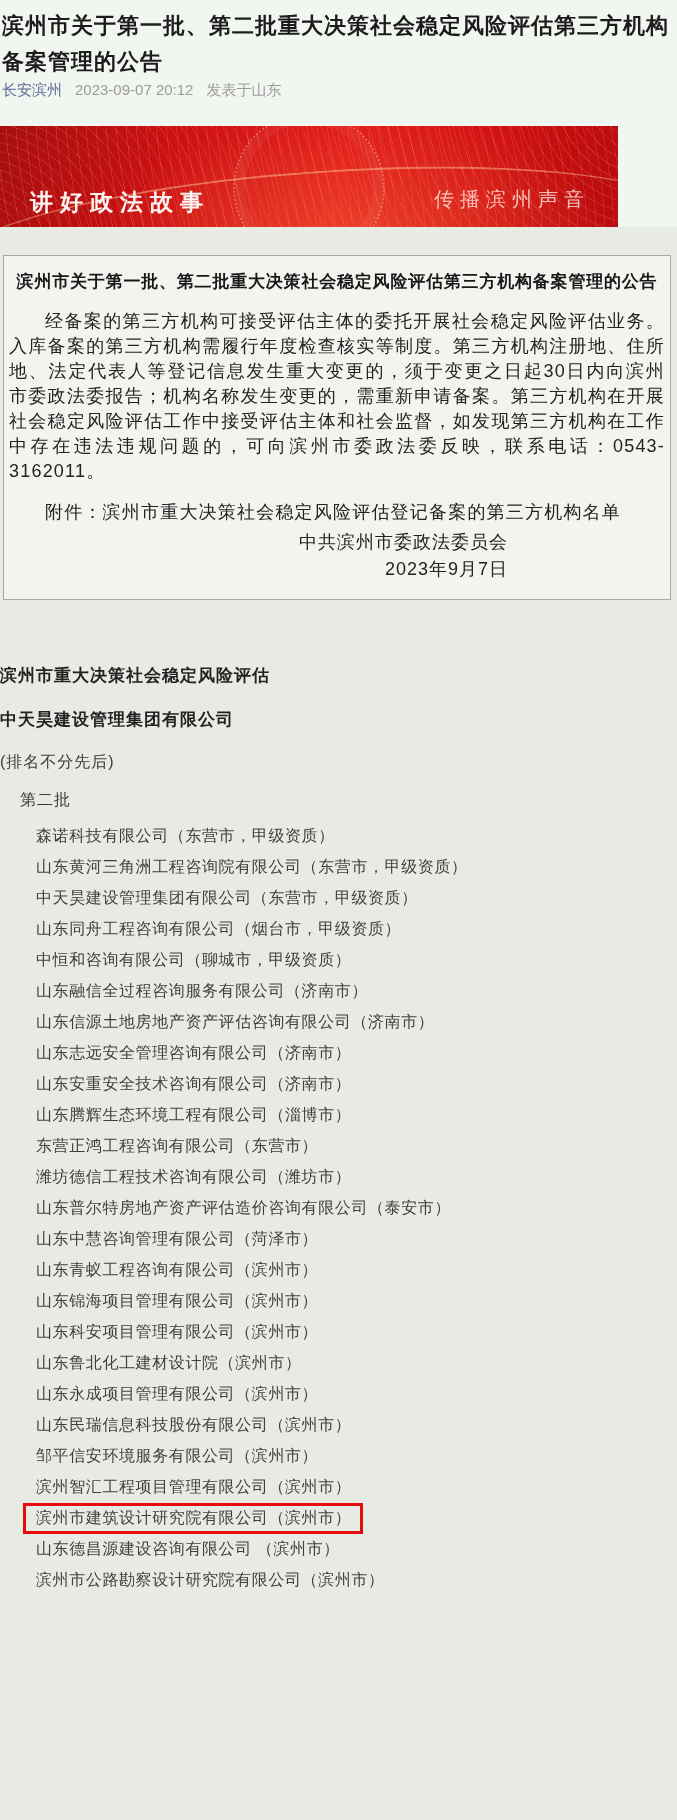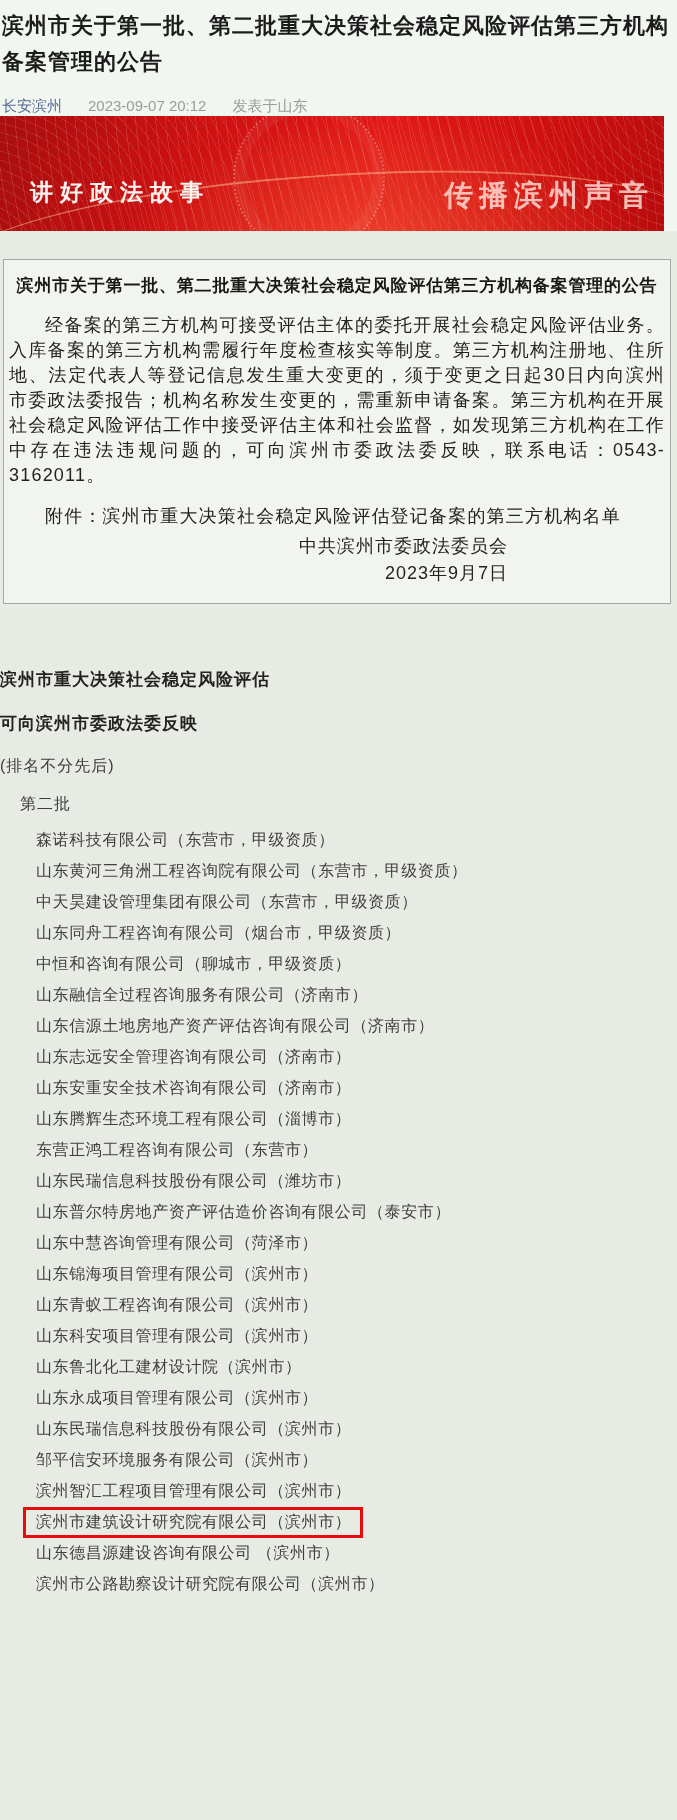--- a/index.html
+++ b/index.html
@@ -16,61 +16,61 @@
   }
   .article-title{
     margin:0 4px 0 2px;
     font-size:22px;
     font-weight:bold;
     line-height:36px;
     letter-spacing:1px;
     color:#1c1c1c;
   }
   .byline{
-    margin:16px 0 0 2px;
+    margin:0 0 0 2px;
     font-size:15px;
     line-height:20px;
     display:flex;
-    gap:26px;
+    gap:13px;
     align-items:flex-start;
   }
   .byline .account{color:#576b95;cursor:pointer;}
   .byline .meta{color:#9b9b9b;}
   
   .banner{
     position:relative;
-    width:618px;height:115px;
+    margin-top:26px;
+    width:618px;height:101px;
     overflow:hidden;
     background:
       radial-gradient(ellipse 420px 260px at 58% 135%, rgba(255,120,70,.50), rgba(255,120,70,0) 62%),
       repeating-radial-gradient(circle at -4% 130%, rgba(255,255,255,.10) 0 1px, rgba(255,255,255,0) 1px 9px),
       repeating-radial-gradient(circle at 106% -40%, rgba(255,255,255,.12) 0 1px, rgba(255,255,255,0) 1px 10px),
       linear-gradient(104deg,#a90e0e 0%,#cd1111 28%,#e01616 55%,#d01010 78%,#b90c0c 100%);
-    padding-left: 46px;
   }
   .banner .seal{
     position:absolute;left:233px;top:-14px;
     width:148px;height:148px;border-radius:50%;
     border:2px dotted rgba(255,255,255,.28);
     box-shadow:0 0 0 10px rgba(255,255,255,.05) inset;
   }
   .banner .swoosh{
     position:absolute;left:-60px;bottom:-96px;
     width:760px;height:150px;border-radius:50%;
     border-top:2px solid rgba(255,210,160,.45);
     transform:rotate(-4deg);
   }
   .banner .text-left{
     position:absolute;left:30px;top:61px;
     font-size:23px;font-weight:bold;
     letter-spacing:7px;color:#fbf3f0;
   }
   .banner .text-right{
-    position:absolute;right:10px;top:60px;
-    font-size:29px;font-weight:700;
+    position:absolute;right:28px;top:60px;
+    font-size:20px;font-weight:400;
     letter-spacing:6px;color:rgba(255,226,218,.82);
   }
   
   .notice-box{
     margin:28px 6px 0 3px;
     border:1px solid #a6aaa3;
     background:#f2f5ef;
     padding:13px 5px 16px 5px;
   }
   .notice-title{
@@ -161,21 +161,21 @@
     <div>中共滨州市委政法委员会</div>
     <div>2023年9月7日</div>
   </div>
 </div>
 
 <div class="appendix-head">
   <div class="appendix-title">
     <div>滨州市重大决策社会稳定风险评估</div>
   </div>
   <div class="appendix-title">
-    <div>可向滨州市委政法委反映</div>
+    <div>中天昊建设管理集团有限公司</div>
   </div>
   <div class="appendix-note">(排名不分先后)</div>
   <div class="batch-label">第二批</div>
 </div>
 
 <div class="inst-list">
     <div class="inst-row">
       <span class="inst">森诺科技有限公司（东营市，甲级资质）</span>
     </div>
     <div class="inst-row">
@@ -202,35 +202,35 @@
     <div class="inst-row">
       <span class="inst">山东安重安全技术咨询有限公司（济南市）</span>
     </div>
     <div class="inst-row">
       <span class="inst">山东腾辉生态环境工程有限公司（淄博市）</span>
     </div>
     <div class="inst-row">
       <span class="inst">东营正鸿工程咨询有限公司（东营市）</span>
     </div>
     <div class="inst-row">
-      <span class="inst">山东民瑞信息科技股份有限公司（潍坊市）</span>
+      <span class="inst">潍坊德信工程技术咨询有限公司（潍坊市）</span>
     </div>
     <div class="inst-row">
       <span class="inst">山东普尔特房地产资产评估造价咨询有限公司（泰安市）</span>
     </div>
     <div class="inst-row">
       <span class="inst">山东中慧咨询管理有限公司（菏泽市）</span>
     </div>
     <div class="inst-row">
+      <span class="inst">山东青蚁工程咨询有限公司（滨州市）</span>
+    </div>
+    <div class="inst-row">
       <span class="inst">山东锦海项目管理有限公司（滨州市）</span>
     </div>
     <div class="inst-row">
-      <span class="inst">山东青蚁工程咨询有限公司（滨州市）</span>
-    </div>
-    <div class="inst-row">
       <span class="inst">山东科安项目管理有限公司（滨州市）</span>
     </div>
     <div class="inst-row">
       <span class="inst">山东鲁北化工建材设计院（滨州市）</span>
     </div>
     <div class="inst-row">
       <span class="inst">山东永成项目管理有限公司（滨州市）</span>
     </div>
     <div class="inst-row">
       <span class="inst">山东民瑞信息科技股份有限公司（滨州市）</span>

